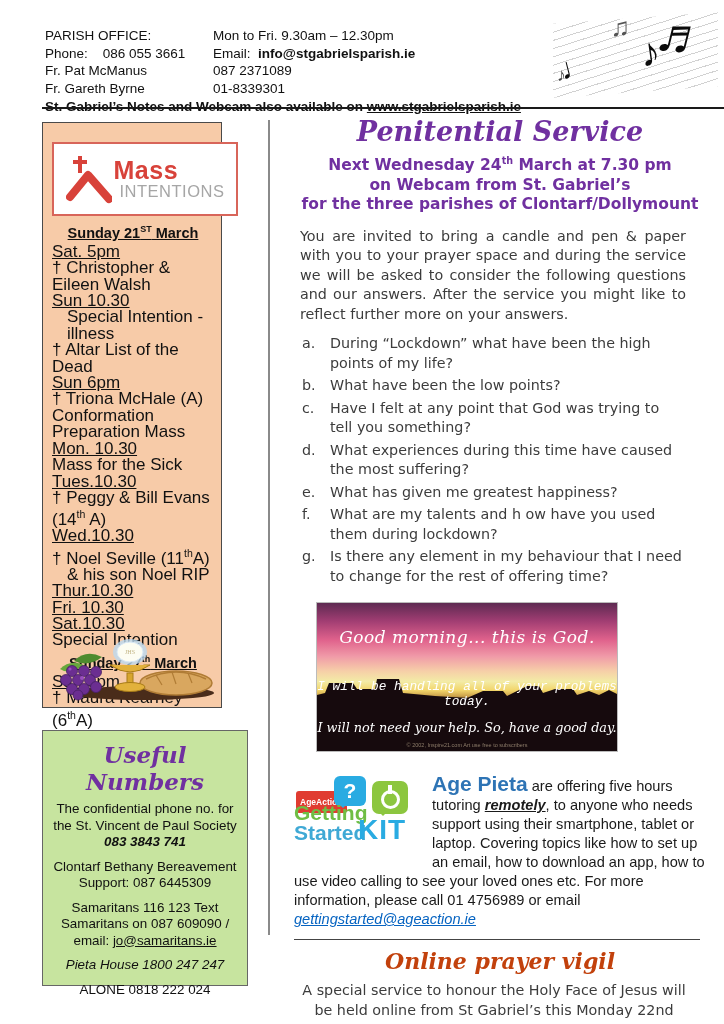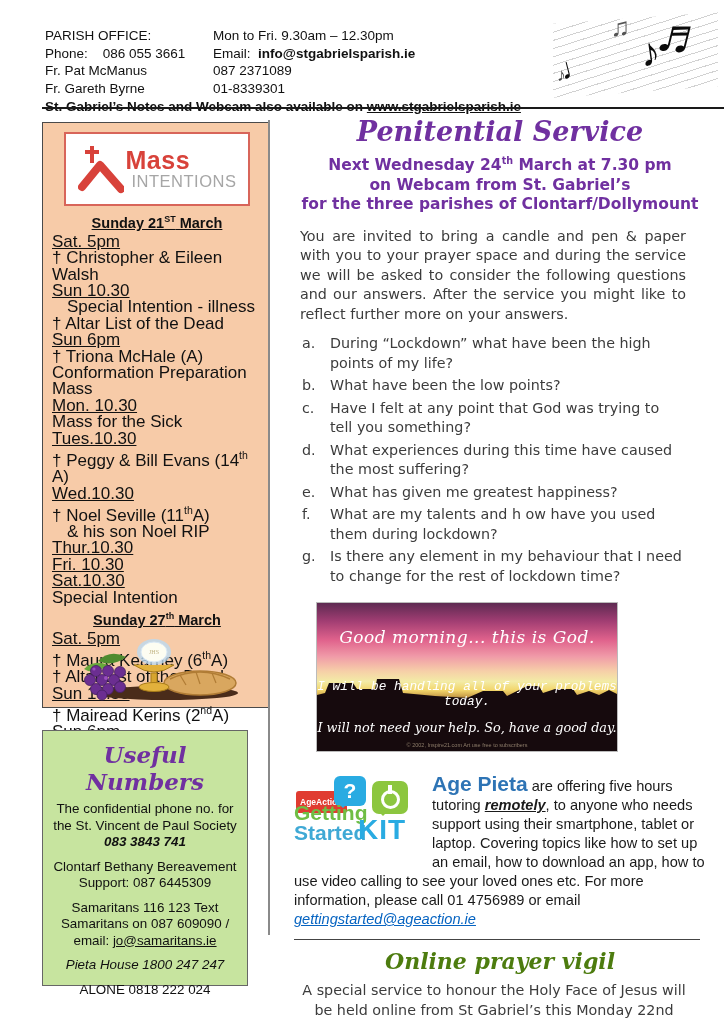--- a/index.html
+++ b/index.html
@@ -15,22 +15,22 @@
   .uline{text-decoration:underline;}
   .header-last{margin-top:2px;font-weight:bold;}
   .music{position:absolute;right:6px;top:0;width:175px;height:104px;}
   .staff{position:absolute;right:0;top:18px;width:165px;height:74px;opacity:.45;
          background:repeating-linear-gradient(-14deg,transparent 0 7px,#9a9a9a 7px 8px);
          transform:skewY(-4deg);}
   .note{position:absolute;color:#0b0b0b;line-height:1;}
   .header-rule{position:absolute;left:42px;right:0;top:107px;border-top:2px solid #1a1a1a;}
 
   
-  .mass-box{position:absolute;left:42px;top:122px;width:228px;height:586px;background:#F7CBA8;
-            border:1.5px solid #4a4a4a;box-sizing:border-box;padding:9px 7px 0 9px;}
+  .mass-box{position:absolute;left:42px;top:122px;width:180px;height:586px;background:#F7CBA8;
+            border:1.5px solid #4a4a4a;box-sizing:border-box;padding:19px 7px 0 9px;}
   .mass-logo{background:#fff;border:2px solid #D8655A;width:182px;height:70px;margin:0 auto 8px;
              display:flex;align-items:center;justify-content:center;gap:2px;}
   .logo-words{line-height:1;}
   .logo-w1{color:#D8423A;font-weight:bold;font-size:25px;letter-spacing:.5px;}
   .logo-w2{color:#A6A6A6;font-size:16.5px;letter-spacing:.5px;margin-left:6px;}
   .mass-week-title{text-align:center;font-weight:bold;text-decoration:underline;font-size:14.5px;margin:5px 0 3px;}
   .mass-line{font-size:17px;line-height:16.4px;}
   .mass-line.u{text-decoration:underline;}
   .mass-line.ind{padding-left:15px;}
   .communion{position:absolute;left:0;right:0;bottom:2px;text-align:center;}
@@ -85,21 +85,21 @@
   .ga-b2:after{content:"";position:absolute;left:5px;bottom:-8px;border:6px solid transparent;border-top-color:#8CC63F;}
   .pwr-ring{position:absolute;left:9px;top:9px;width:13px;height:13px;border:3px solid #fff;border-radius:50%;}
   .pwr-bar{position:absolute;left:16px;top:4px;width:3.5px;height:9px;background:#8CC63F;border-left:0;}
   .pwr-bar:after{content:"";position:absolute;left:0;top:0;width:3.5px;height:9px;background:#fff;}
   .age-head{color:#2E74B5;font-weight:bold;font-size:21px;}
   .age-link{color:#0563C1;font-style:italic;text-decoration:underline;}
   .age-p2{clear:none;}
 
   .sep-rule{border:none;border-top:1.5px solid #444;margin:10px 12px 8px 6px;}
 
-  .opv-title{font-family:"DejaVu Serif",serif;font-style:italic;font-weight:bold;color:#4d7c0f;
+  .opv-title{font-family:"DejaVu Serif",serif;font-style:italic;font-weight:bold;color:#c2410c;
              font-size:22px;text-align:center;margin:4px 0 6px;}
   .opv-body{color:#3c3c3c;font-size:14.3px;line-height:20px;text-align:center;margin:0 18px 0 6px;}
 </style>
 </head>
 <body>
 
 <div class="page">
 
   <div class="header">
     <div class="hrow">
@@ -254,21 +254,21 @@
         <div class="q-row">
           <span class="q-letter">e.</span>
           <span class="q-text">What has given me greatest happiness?</span>
         </div>
         <div class="q-row">
           <span class="q-letter">f.</span>
           <span class="q-text">What are my talents and h ow have you used them during lockdown?</span>
         </div>
         <div class="q-row">
           <span class="q-letter">g.</span>
-          <span class="q-text">Is there any element in my behaviour that I need to change for the rest of lockdown time?</span>
+          <span class="q-text">Is there any element in my behaviour that I need to change for the rest of offering time?</span>
         </div>
       </div>
 
     <div class="god-img">
       <svg class="god-sil" viewBox="0 0 300 148" preserveAspectRatio="none">
         <path d="M0,92 L8,90 L12,80 L36,80 L40,86 L58,86 L60,76 L82,76 L86,90 L118,93 L150,95 L166,88 L186,88 L190,93 L210,83 L222,83 L226,90 L238,86 L256,86 L260,92 L272,88 L282,92 L292,87 L300,91 L300,148 L0,148 Z" fill="#160a0d"></path>
       </svg>
       <div class="god-l1">Good morning... this is God.</div>
       <div class="god-l2">I will be handling all of your problems today.</div>
       <div class="god-l3">I will not need your help.  So, have a good day.</div>

